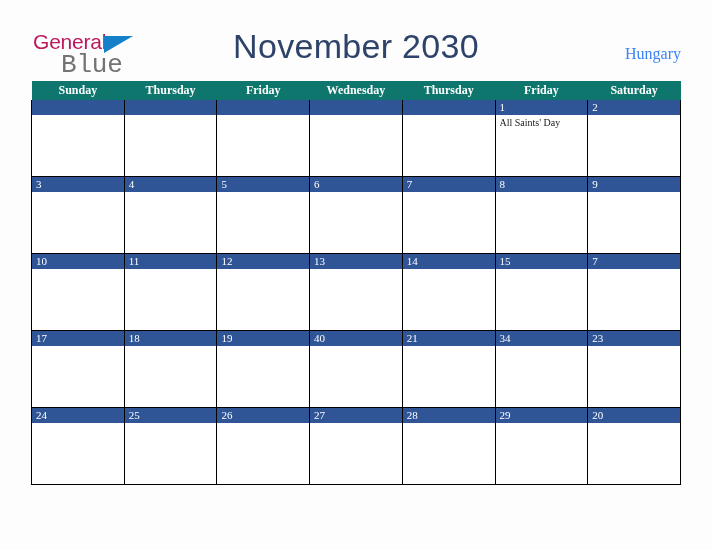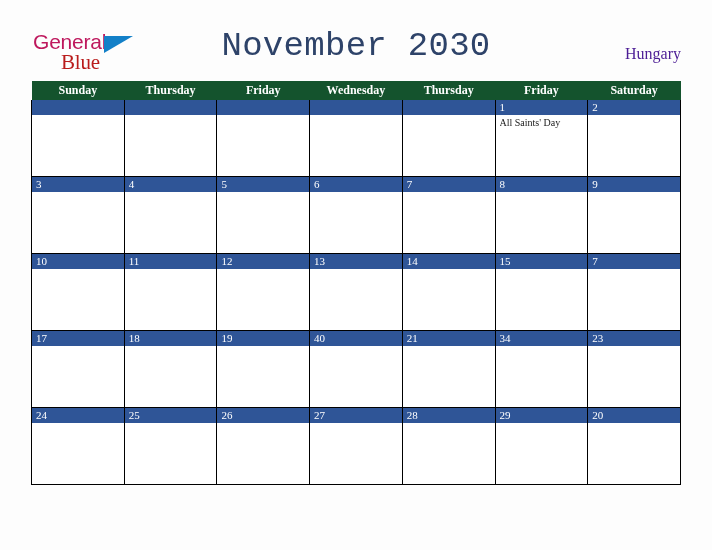--- a/index.html
+++ b/index.html
@@ -55,56 +55,56 @@
     width: 0;
     height: 0;
     border-left: 29px solid #1380c8;
     border-bottom: 17px solid transparent;
   }
   .logo-row2 {
     position: absolute;
     left: 28px;
     top: 21px;
     display: block;
-    font-family: Liberation Serif, serif;
-    font-size: 21px;
+    font-family: Liberation Mono, monospace;
+    font-size: 26px;
     letter-spacing: -0.2px;
-    color: #b91c1c;
+    color: #737373;
   }
   .title {
     position: absolute;
     left: 0;
     top: 27px;
     width: 712px;
     text-align: center;
-    font-family: Liberation Mono, monospace;
+    font-family: Liberation Sans, sans-serif;
     font-size: 34px;
     color: #2e4369;
     letter-spacing: 0.3px;
   }
   .country {
     position: absolute;
     right: 31px;
     top: 45px;
     font-family: "Liberation Serif", serif;
     font-size: 16px;
-    color: #4c1d95;
+    color: #3b82f6;
   }
 
   
   .calendar {
     position: absolute;
     left: 31px;
     top: 81px;
     width: 650px;
     border-collapse: collapse;
     table-layout: fixed;
   }
   .calendar th {
-    background: #14532d;
+    background: #0f766e;
     color: #ffffff;
     font-family: "Liberation Serif", serif;
     font-size: 12px;
     font-weight: bold;
     height: 19px;
     padding: 0;
     border: none;
     text-align: center;
     vertical-align: middle;
   }

